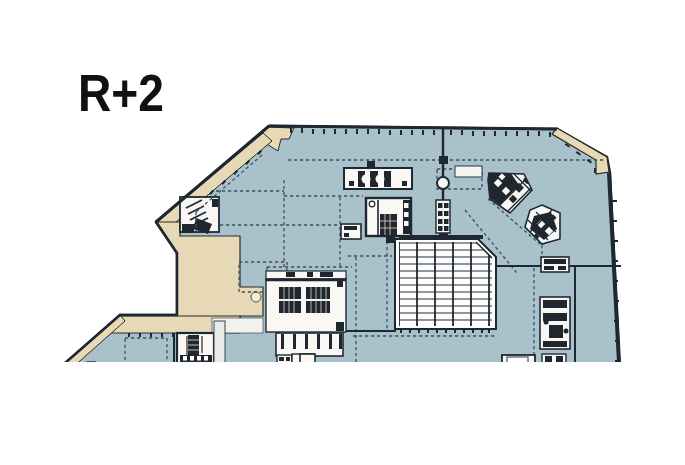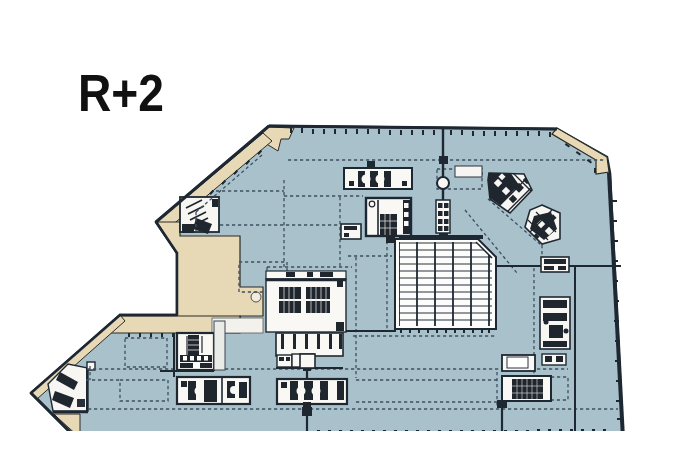--- a/index.html
+++ b/index.html
@@ -1,16 +1,16 @@
 <!DOCTYPE html>
 <html><head>
 <meta charset="utf-8">
 <style>
   html,body{margin:0;padding:0;background:#ffffff;}
-  .page{width:685px;height:431px;position:relative;font-family:"Liberation Sans",sans-serif;}
+  .page{width:685px;height:362px;position:relative;font-family:"Liberation Sans",sans-serif;}
 </style>
 </head>
 <body>
 <div class="page">
 <svg width="685" height="465" viewBox="0 0 685 465" xmlns="http://www.w3.org/2000/svg">
 <defs>
   <clipPath id="atriumClip">
     <polygon points="399,242 476,242 492,258 492,326 399,326"></polygon>
   </clipPath>
   <clipPath id="diam1">

